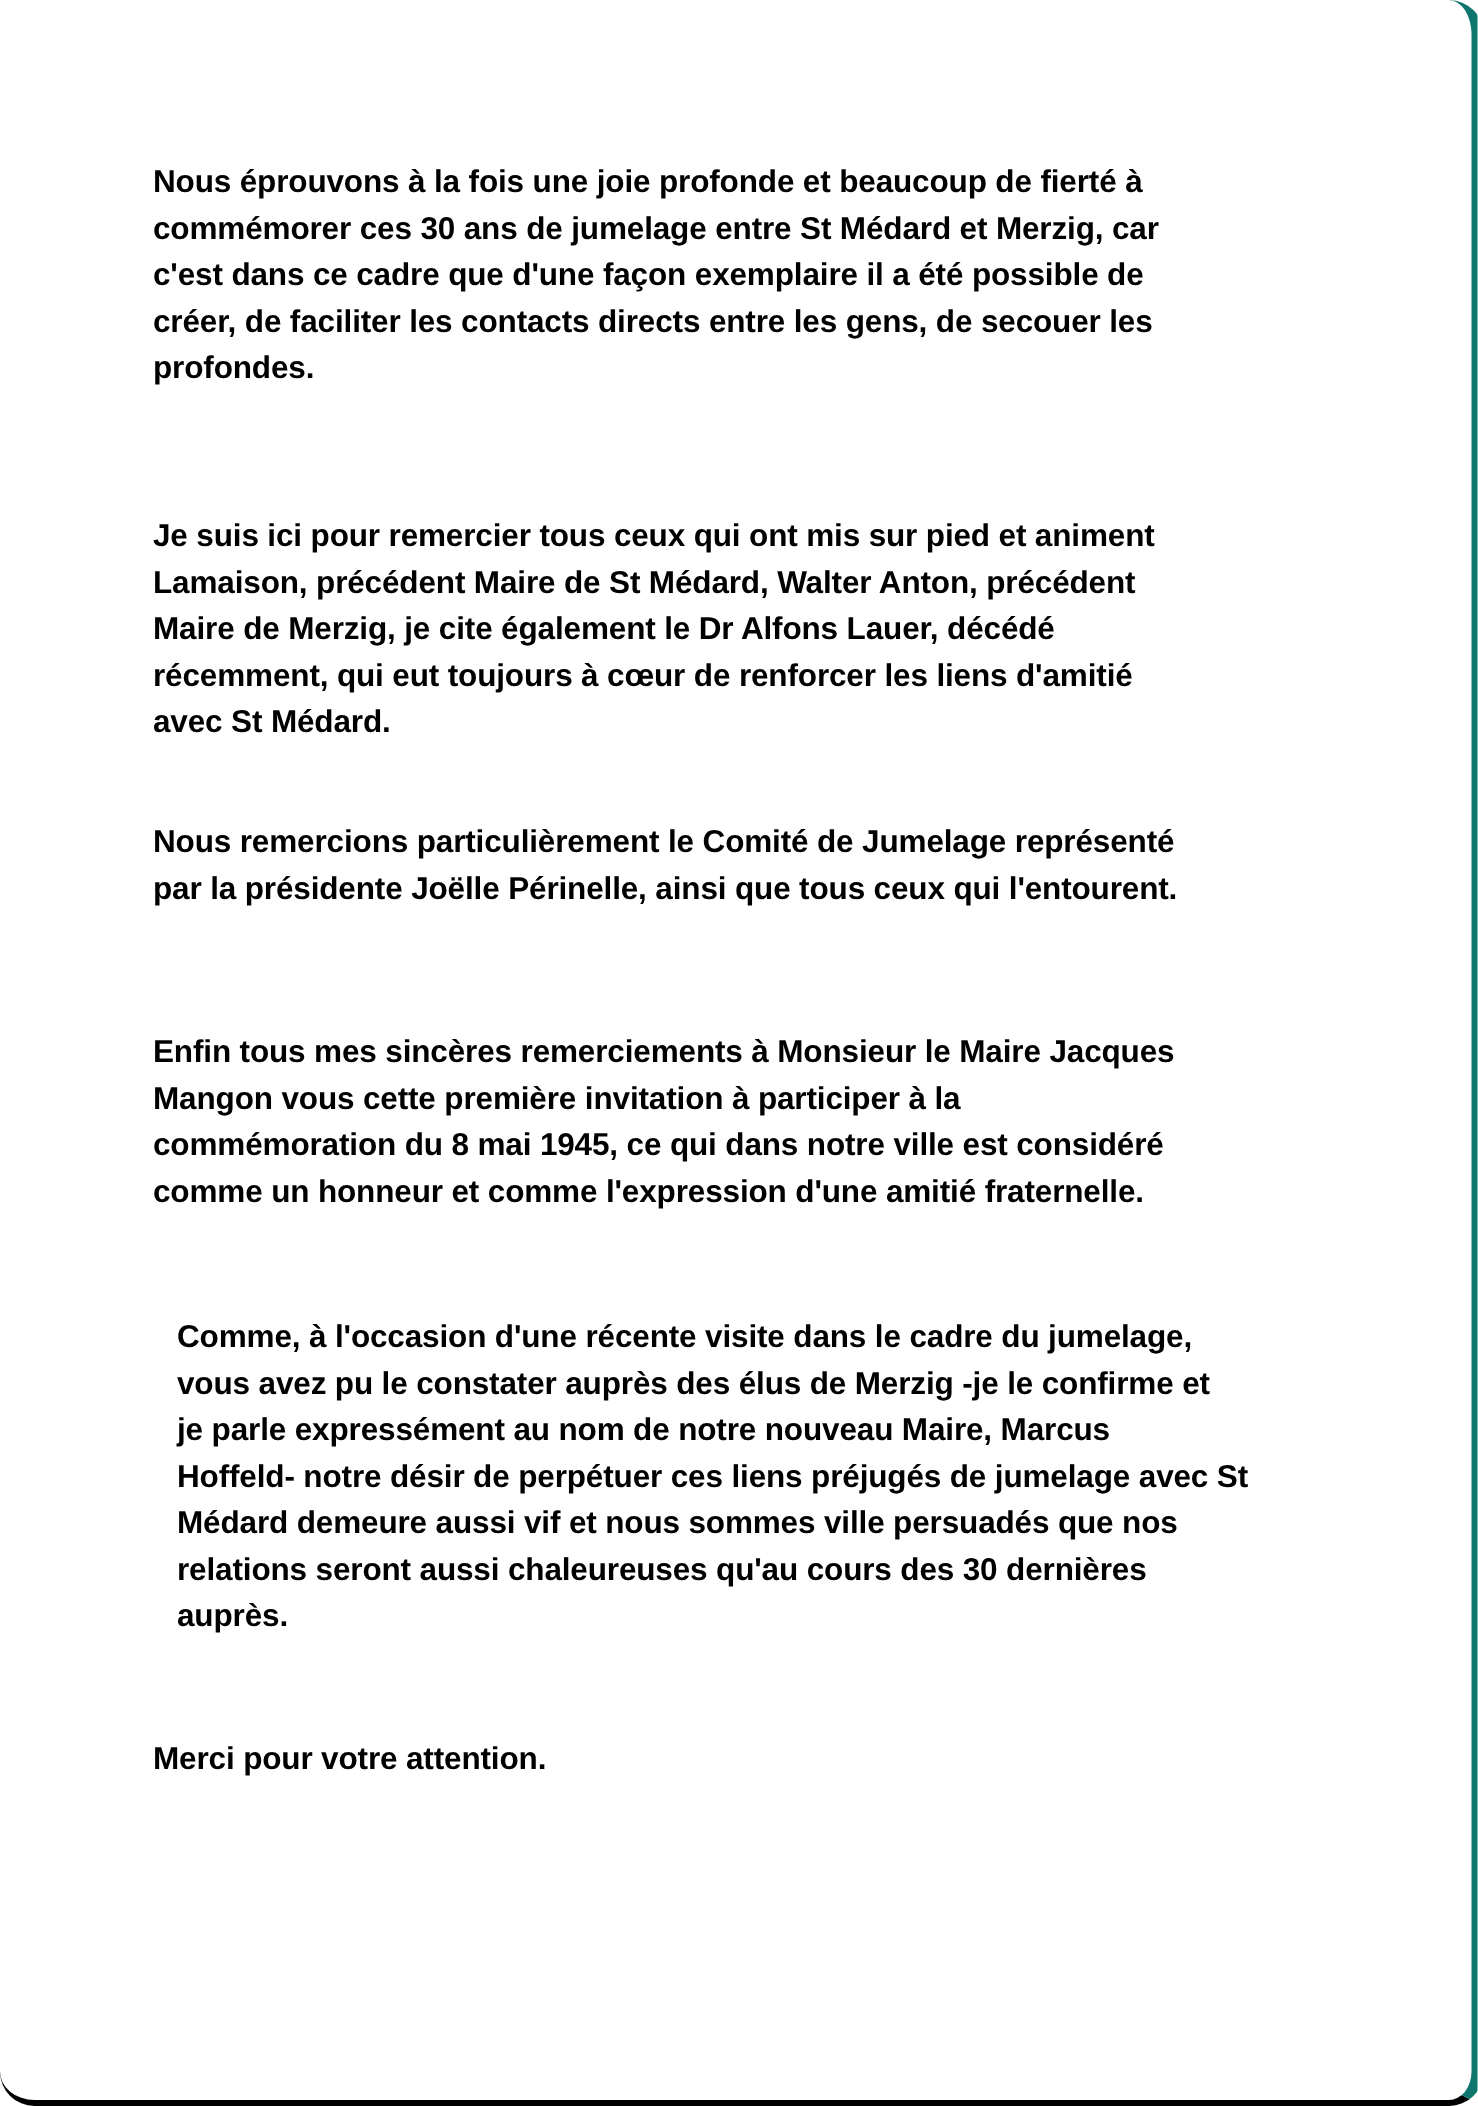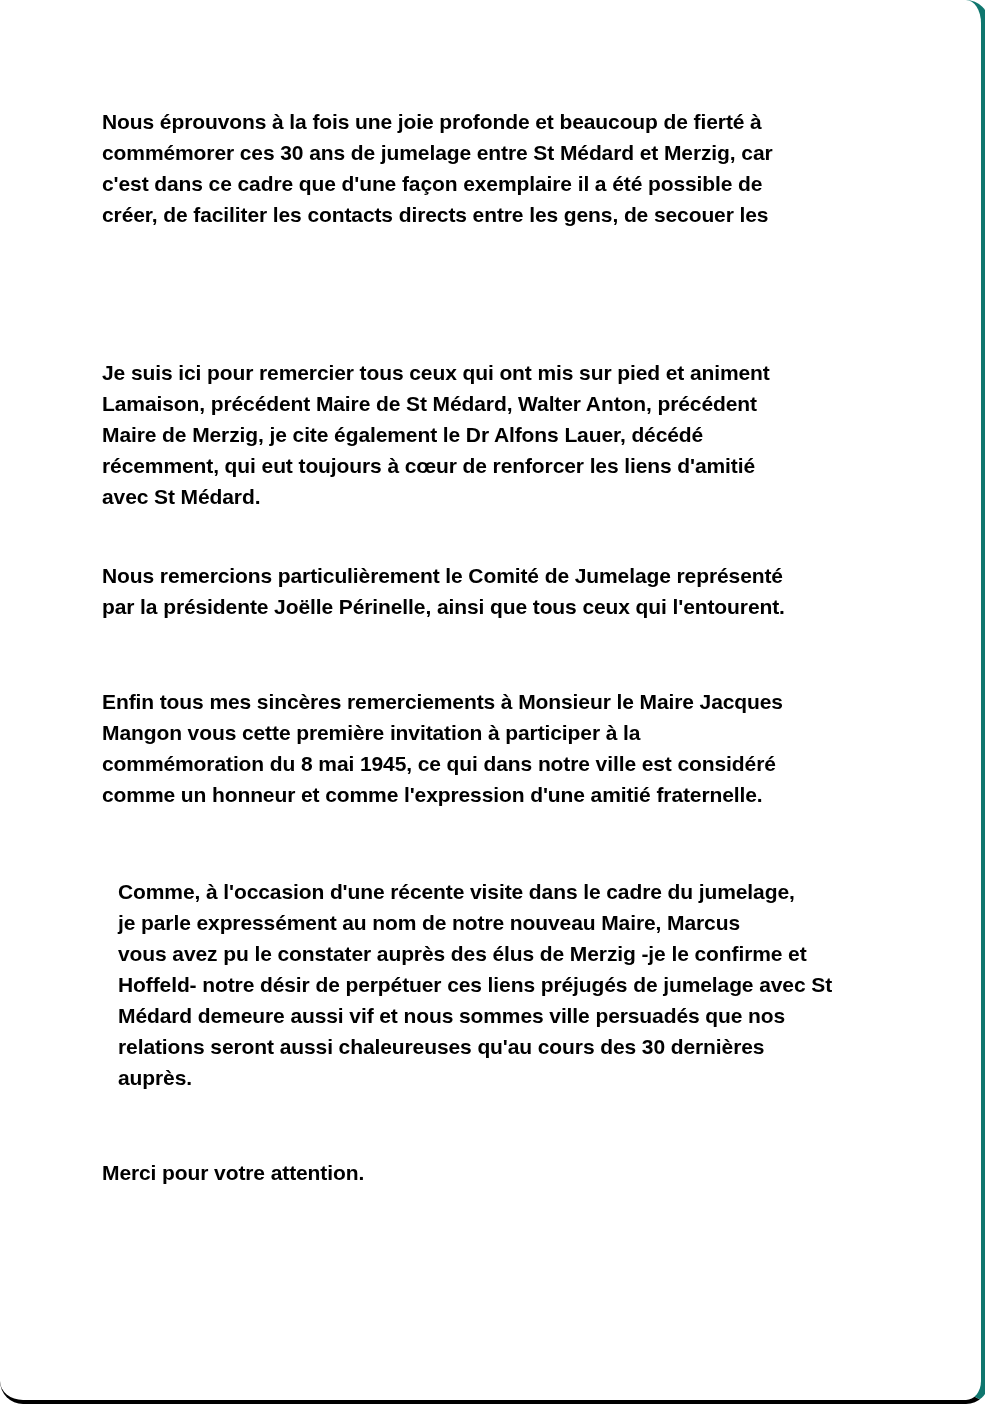--- a/index.html
+++ b/index.html
@@ -38,37 +38,38 @@
     }
     .para {
       margin: 0;
       white-space: nowrap;
     }
     .para .line {
       display: block;
       height: 31px;
     }
     #p1 { position: absolute; top: 0; }
-    #p2 { position: absolute; top: 251px; }
-    #p3 { position: absolute; top: 454px; }
+    #p2 { position: absolute; top: 236px; }
+    #p3 { position: absolute; top: 440px; }
     #p4 { position: absolute; top: 580px; }
     #p5 { position: absolute; top: 770px; margin-left: 16px; }
     #p6 { position: absolute; top: 1051px; }
   </style>
 </head>
 <body>
 
 <div class="page">
   <div class="letter">
 
     <p class="para" id="p1">
       <span class="line">Nous éprouvons à la fois une joie profonde et beaucoup de fierté à</span>
       <span class="line">commémorer ces 30 ans de jumelage entre St Médard et Merzig, car</span>
       <span class="line">c'est dans ce cadre que d'une façon exemplaire il a été possible de</span>
       <span class="line">créer, de faciliter les contacts directs entre les gens, de secouer les</span>
+      <span class="line">profondes.</span>
     </p>
 
     <p class="para" id="p2">
       <span class="line">Je suis ici pour remercier tous ceux qui ont mis sur pied et animent</span>
       <span class="line">Lamaison, précédent Maire de St Médard, Walter Anton, précédent</span>
       <span class="line">Maire de Merzig, je cite également le Dr Alfons Lauer, décédé</span>
       <span class="line">récemment, qui eut toujours à cœur  de renforcer les liens d'amitié</span>
       <span class="line">avec St Médard.</span>
     </p>
 
@@ -79,22 +80,22 @@
 
     <p class="para" id="p4">
       <span class="line">Enfin tous mes sincères remerciements à Monsieur le Maire Jacques</span>
       <span class="line">Mangon vous cette première invitation à participer à la</span>
       <span class="line">commémoration du 8 mai 1945, ce qui dans notre ville est considéré</span>
       <span class="line">comme un honneur et comme l'expression d'une amitié fraternelle.</span>
     </p>
 
     <p class="para" id="p5">
       <span class="line">Comme, à l'occasion d'une récente visite dans le cadre du jumelage,</span>
+      <span class="line">vous avez pu le constater auprès des élus de Merzig -je le confirme et</span>
       <span class="line">je parle expressément au nom de notre nouveau Maire, Marcus</span>
-      <span class="line">vous avez pu le constater auprès des élus de Merzig -je le confirme et</span>
       <span class="line">Hoffeld- notre désir de perpétuer ces liens préjugés de jumelage avec St</span>
       <span class="line">Médard demeure aussi vif et nous sommes ville persuadés que nos</span>
       <span class="line">relations seront aussi chaleureuses qu'au cours des 30 dernières</span>
       <span class="line">auprès.</span>
     </p>
 
     <p class="para" id="p6">
       <span class="line">Merci pour votre attention.</span>
     </p>
 

